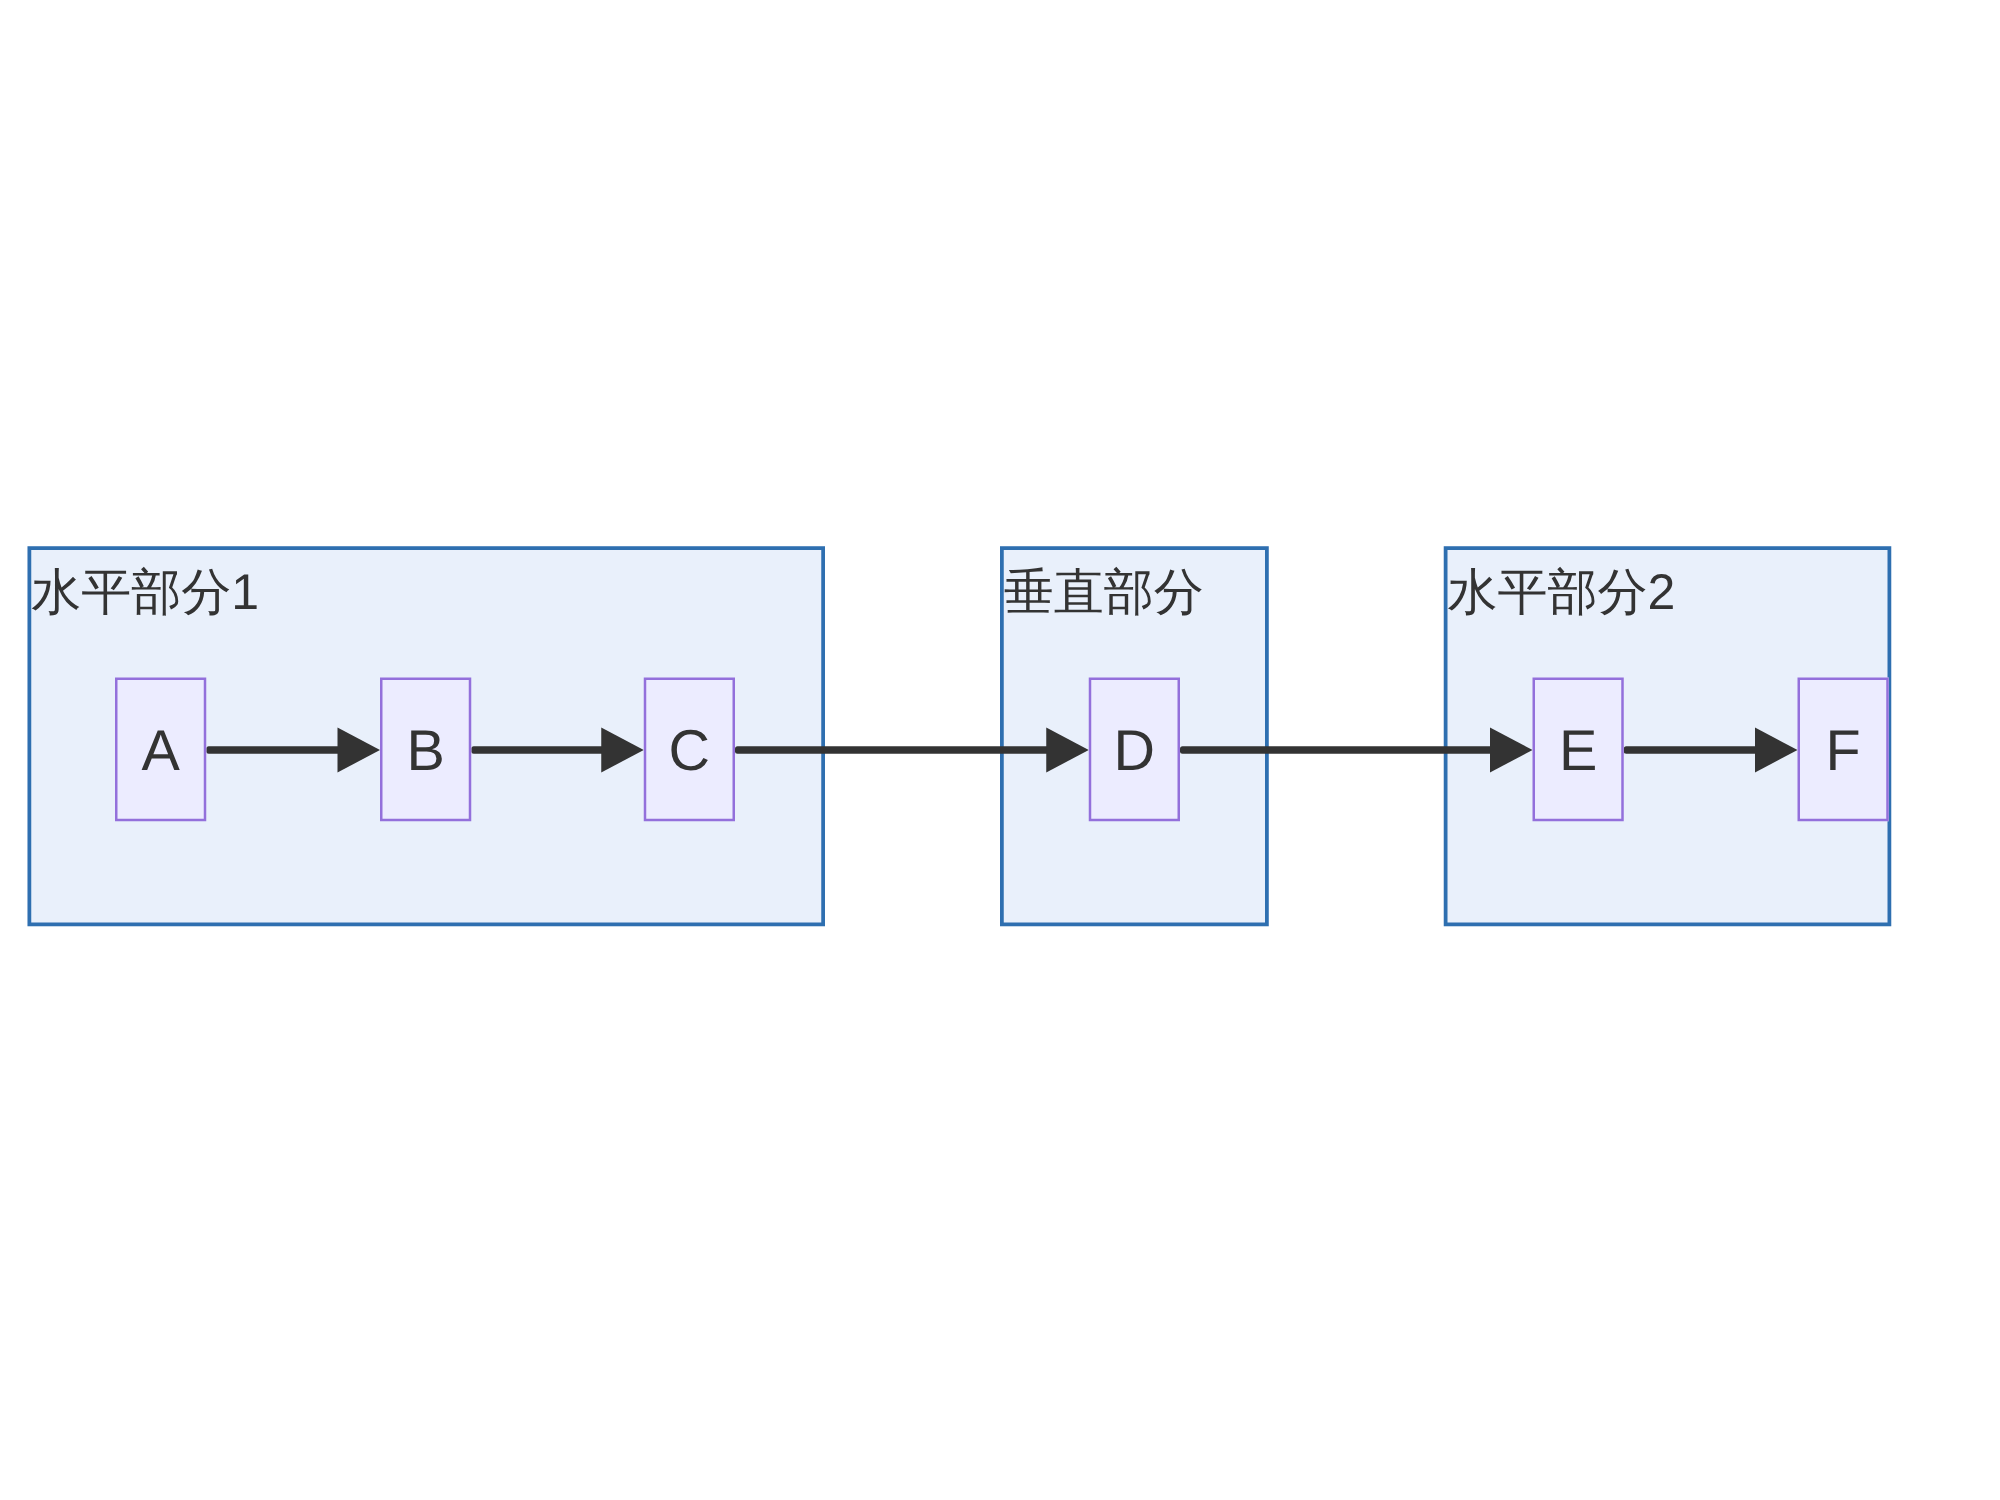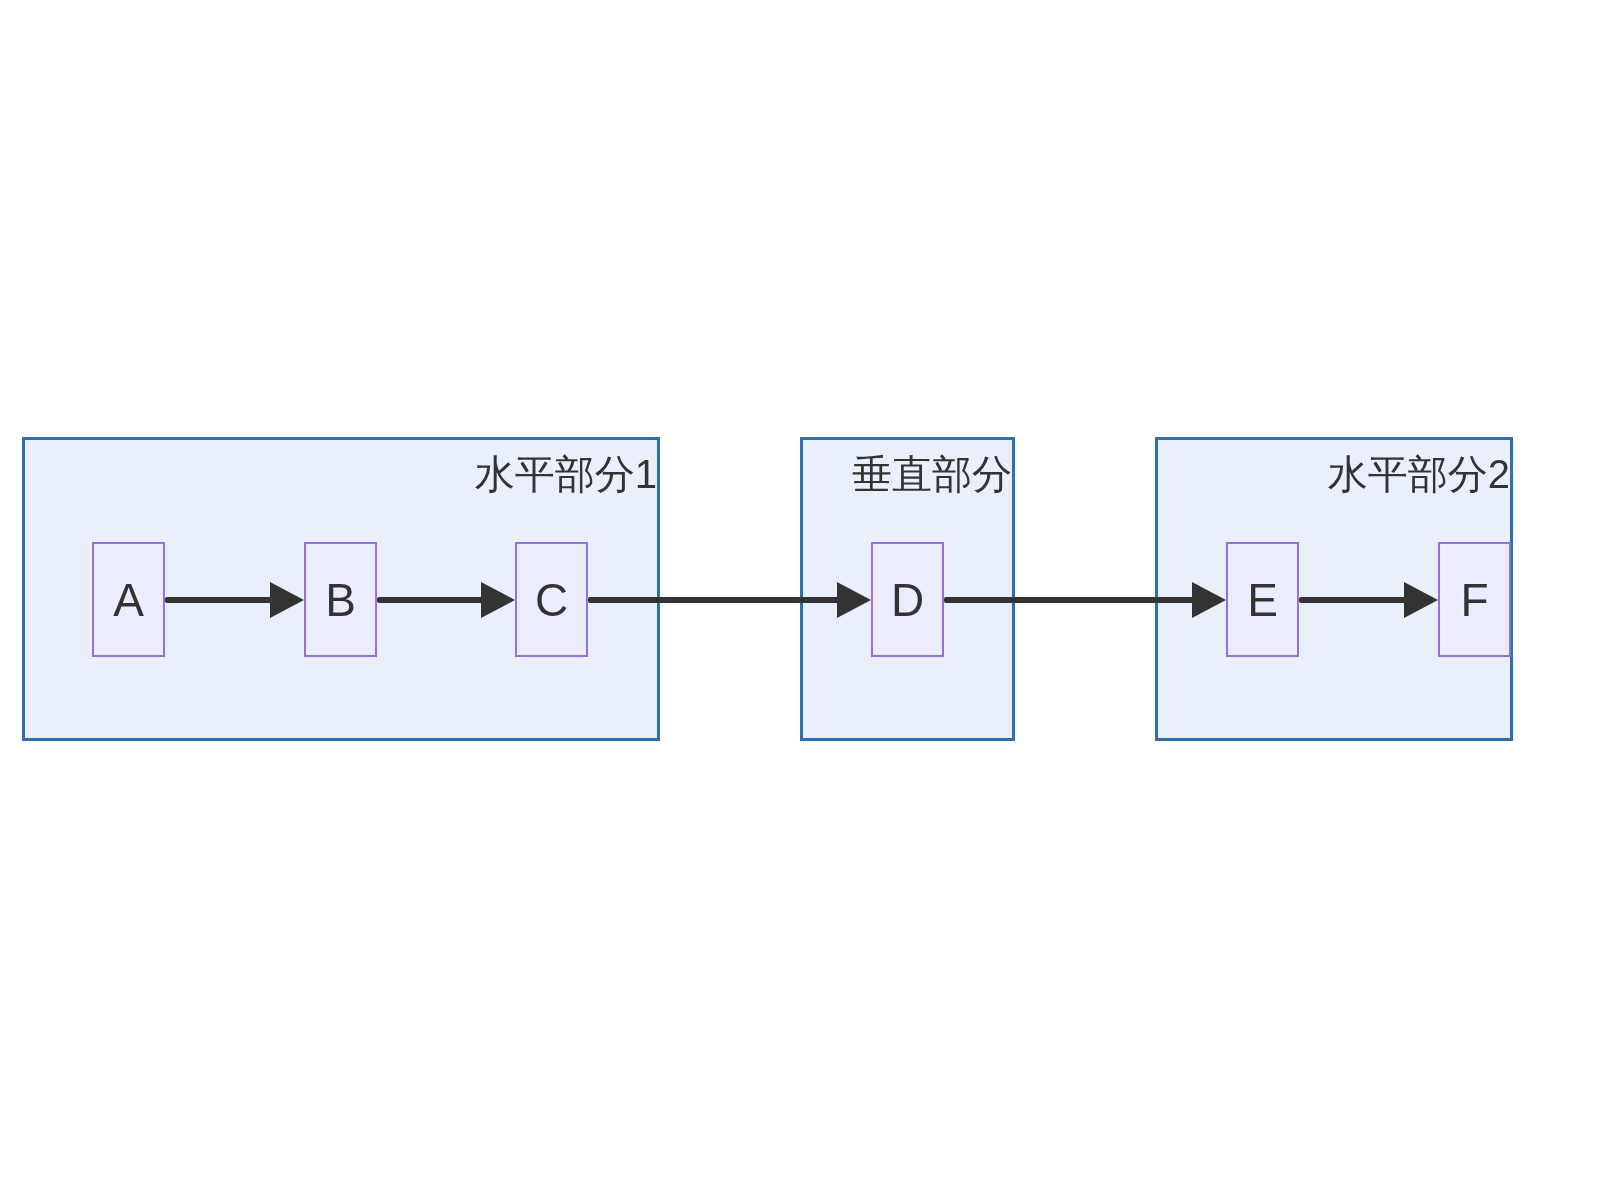--- a/index.html
+++ b/index.html
@@ -21,21 +21,21 @@
     height: 304px;
     background: #e9f0fb;
     border: 3px solid #2e6fb0;
     box-sizing: border-box;
   }
   .cluster-title {
     position: absolute;
     top: 10px;
     left: 0;
     right: 0;
-    text-align: right;
+    text-align: left;
     font-size: 40px;
     line-height: 48px;
     color: #333333;
     white-space: nowrap;
   }
   .node {
     position: absolute;
     top: 542px;
     width: 73px;
     height: 115px;

